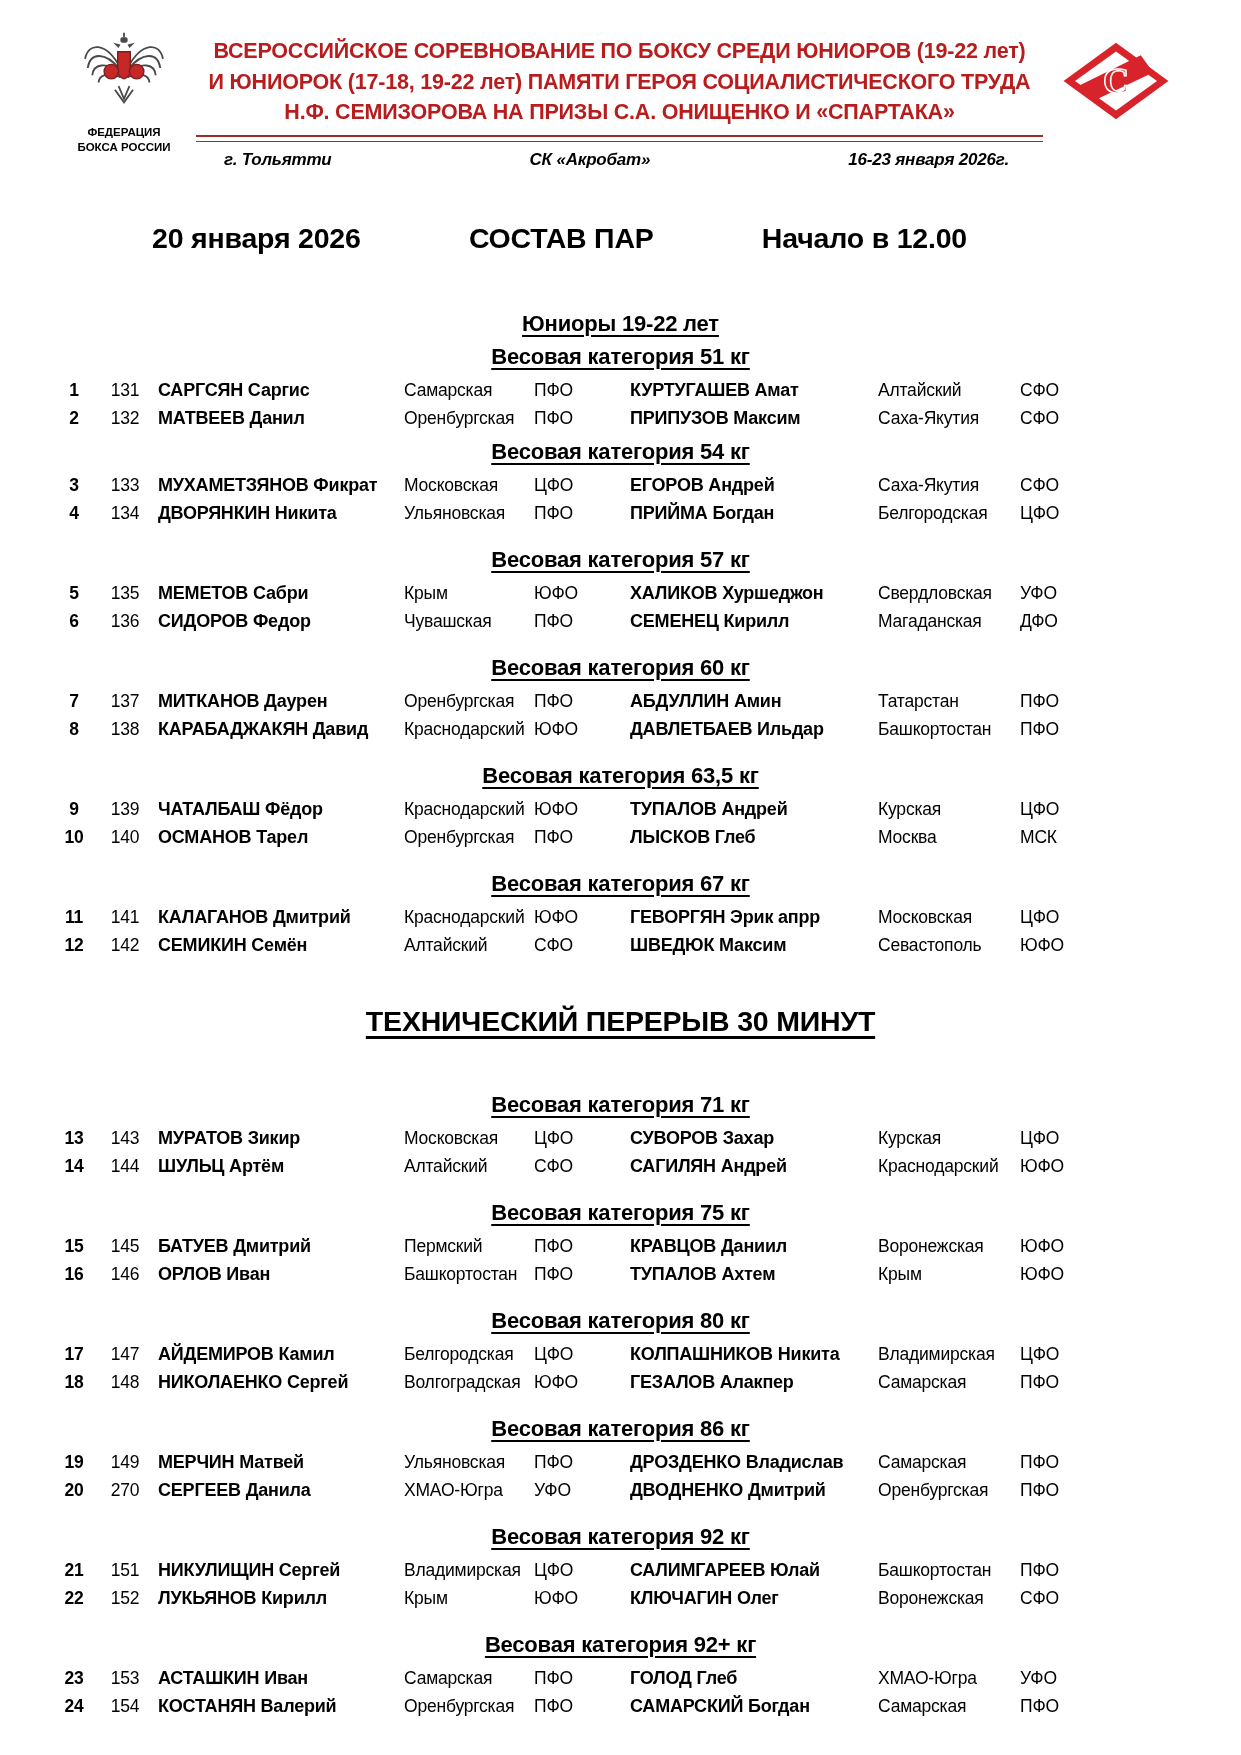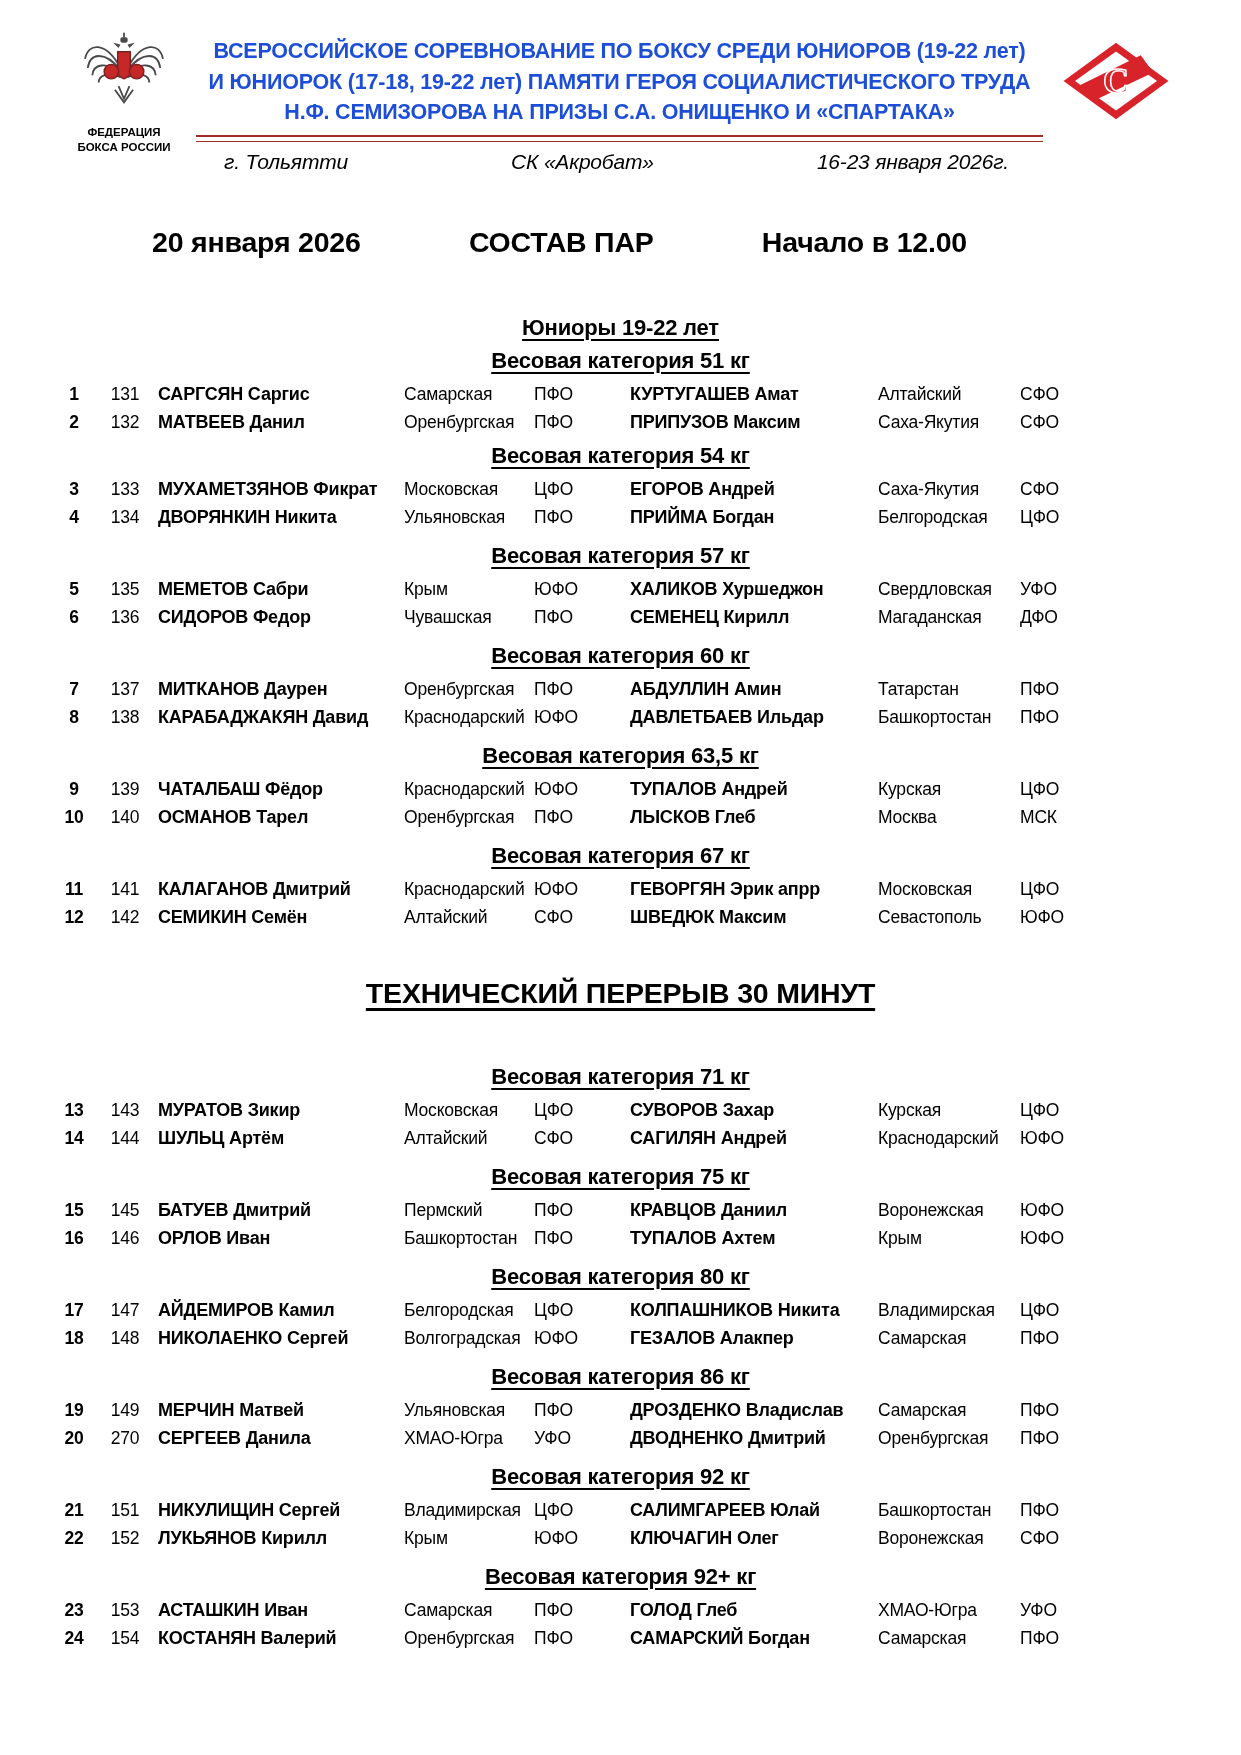--- a/index.html
+++ b/index.html
@@ -8,33 +8,33 @@
     font-family:"Liberation Sans",sans-serif;color:#000;
     box-sizing:border-box;padding-top:30px;position:relative;overflow:hidden;
     letter-spacing:-0.2px;
   }
   
   .header{display:flex;align-items:flex-start;padding:0 62px 0 66px;}
   .fed-logo{width:116px;flex:0 0 auto;text-align:center;}
   .fed-logo svg{width:94px;height:76px;display:block;margin:0 auto;}
   .fed-caption{font-size:11.5px;font-weight:bold;line-height:1.3;margin-top:19px;letter-spacing:0;}
   .header-center{flex:1 1 auto;margin:0 14px;padding-top:6px;}
-  .title-line{color:#1d4ed8;font-weight:bold;font-size:21.5px;line-height:1.42;text-align:center;}
+  .title-line{color:#b91c1c;font-weight:bold;font-size:21.5px;line-height:1.42;text-align:center;}
   .double-rule{margin-top:7px;height:4px;border-top:2.5px solid #a12b2b;border-bottom:1.5px solid #a12b2b;}
   .sub-row{display:flex;justify-content:space-between;align-items:flex-end;
-    font-weight:normal;font-style:italic;font-size:21px;padding:8px 34px 0 28px;}
+    font-weight:bold;font-style:italic;font-size:17px;padding:8px 34px 0 28px;}
   .spartak{width:122px;flex:0 0 auto;padding-top:10px;}
   .spartak svg{width:118px;height:82px;display:block;}
   
   .meta-row{display:flex;justify-content:space-between;align-items:flex-end;
     font-weight:bold;font-size:28.5px;margin:52px 274px 0 152px;}
   
   .group-title{ text-align:center;font-size:22px;font-weight:bold;margin-top:56px;
     text-decoration:underline;text-underline-offset:4px;text-decoration-thickness:2px;}
-  .category{margin-top:12px;}
+  .category{margin-top:20px;}
   #cats-before .category:nth-child(1),
   #cats-before .category:nth-child(2){margin-top:7px;}
   .category-title{text-align:center;font-size:22px;font-weight:bold;margin-bottom:6px;
     text-decoration:underline;text-underline-offset:4px;text-decoration-thickness:2px;}
   .pair-row{display:grid;grid-template-columns:36px 66px 246px 130px 96px 248px 142px 48px;
     padding-left:56px;font-size:17.5px;line-height:28px;align-items:baseline;}
   .cell-no{text-align:center;font-weight:bold;}
   .cell-bout{text-align:center;}
   .cell-name{font-weight:bold;font-size:18px;white-space:nowrap;}
   .cell-plain{white-space:nowrap;}

